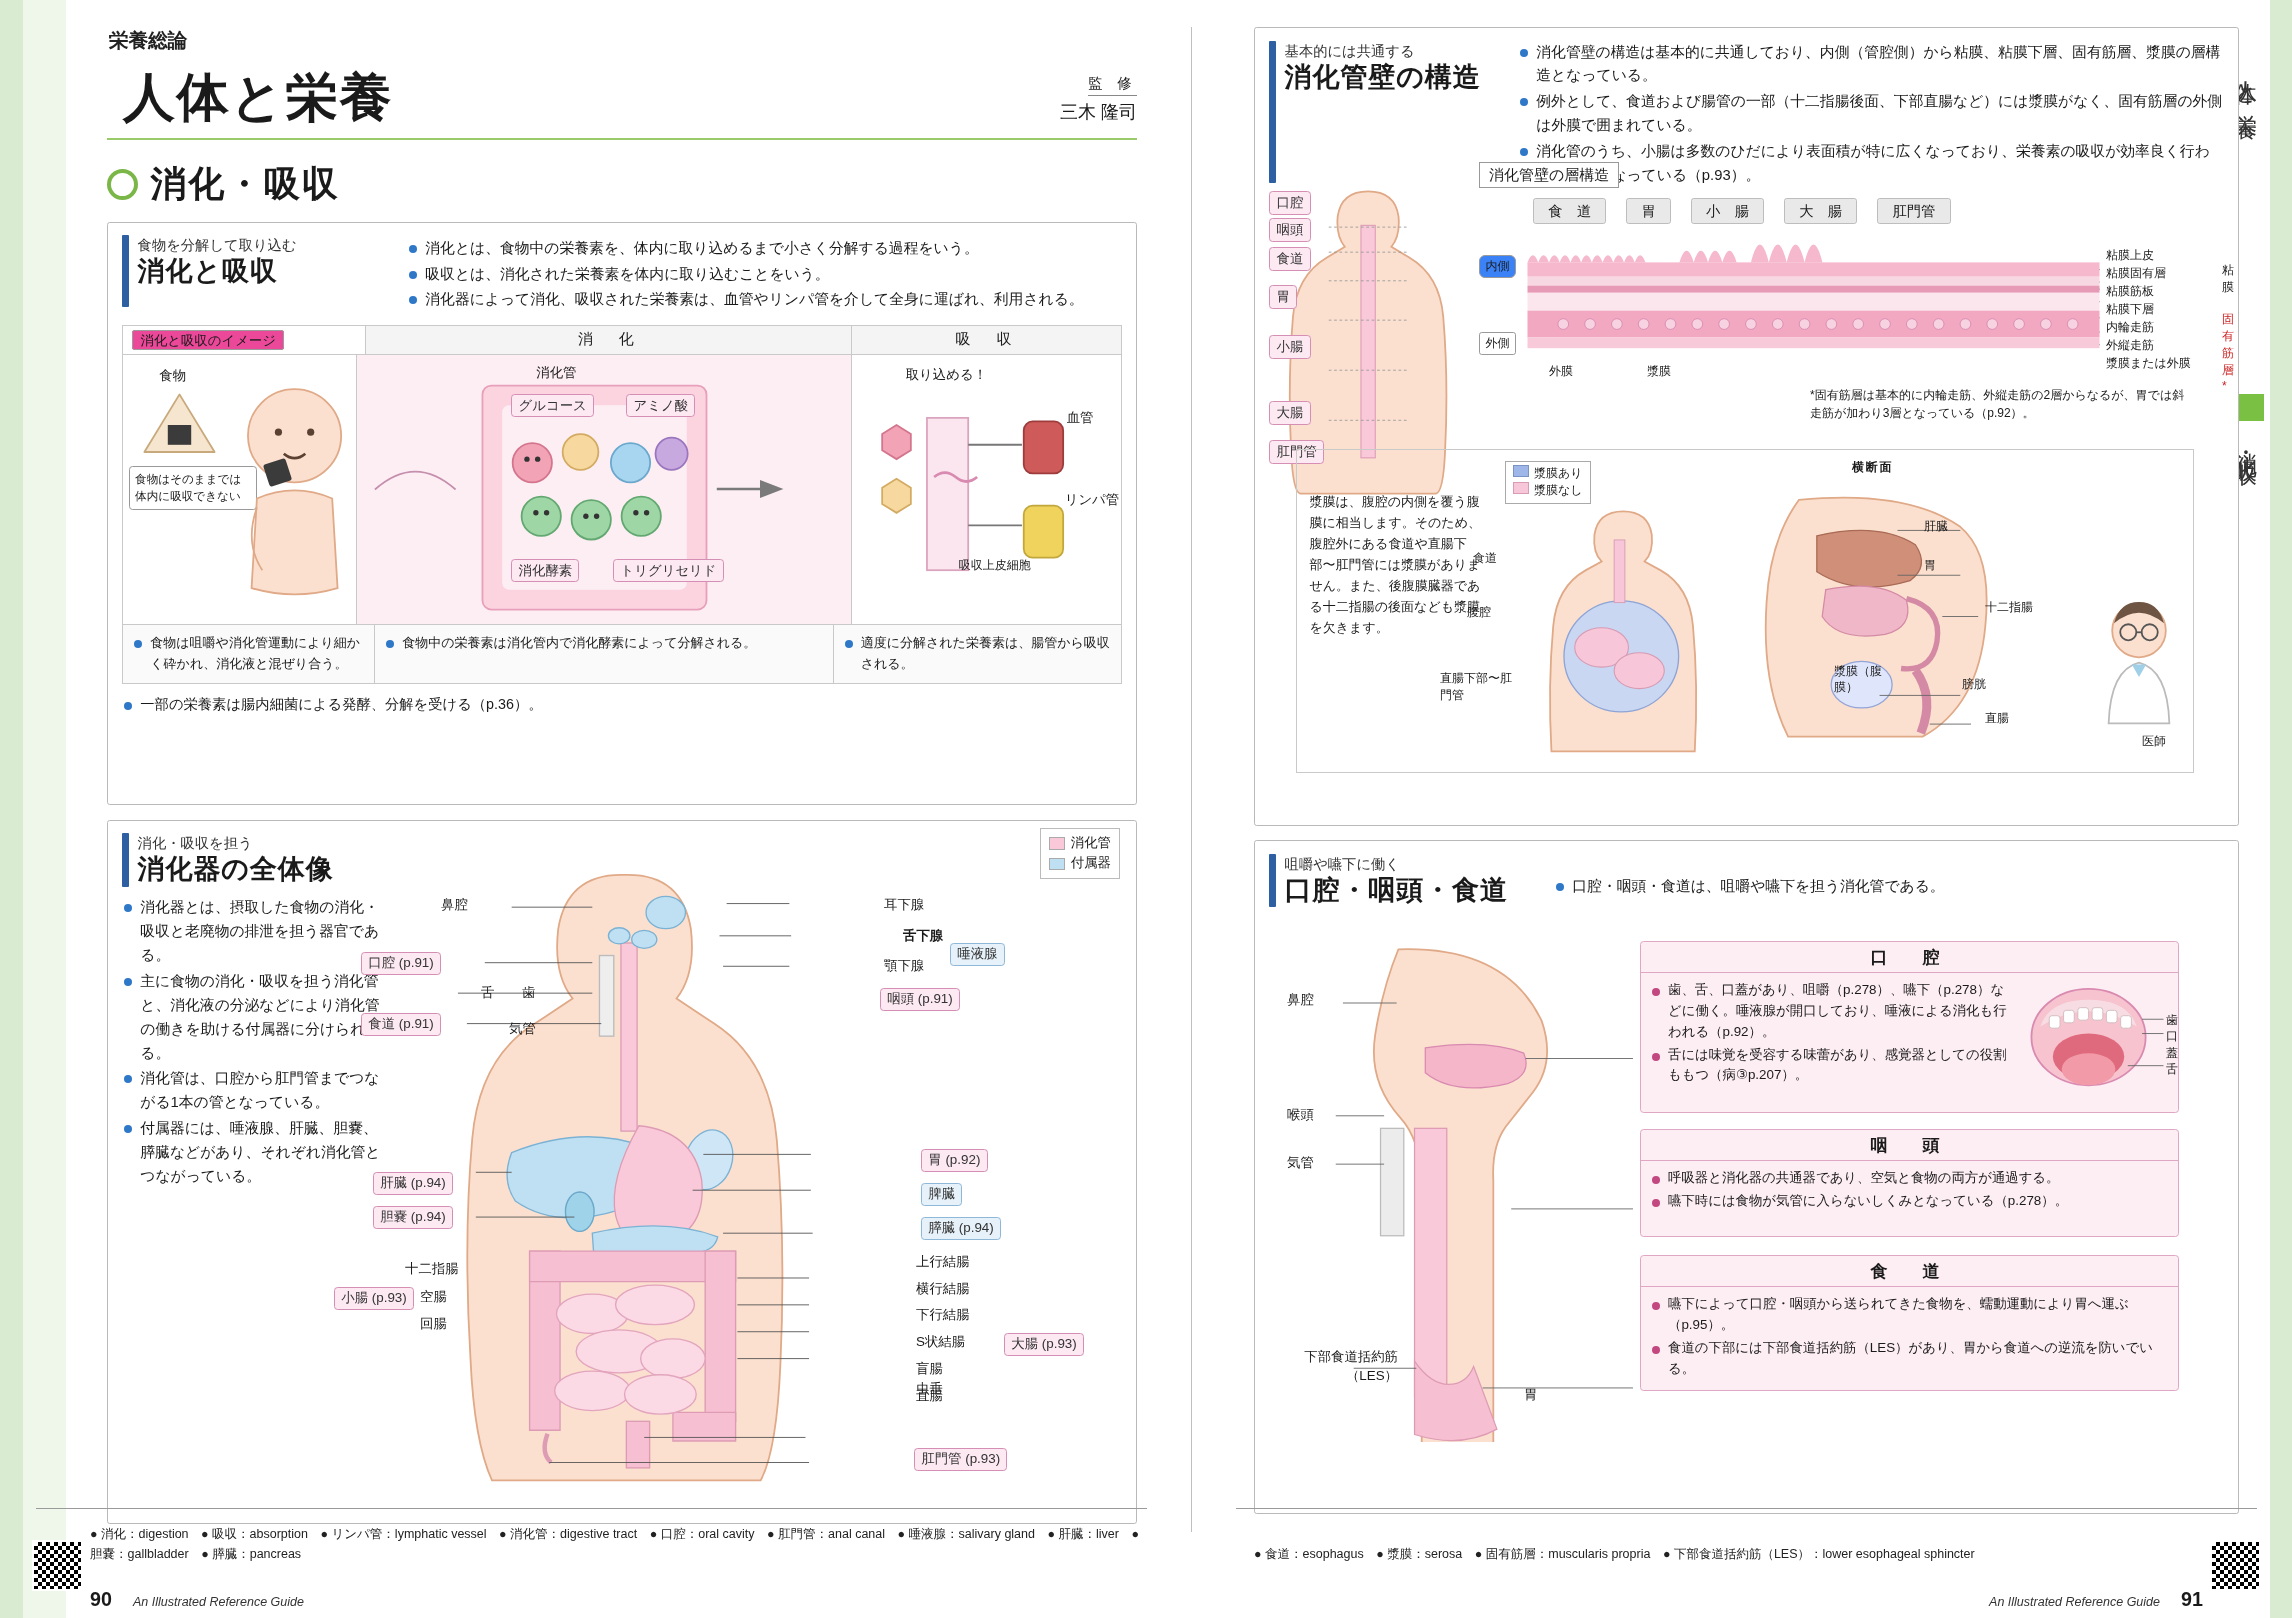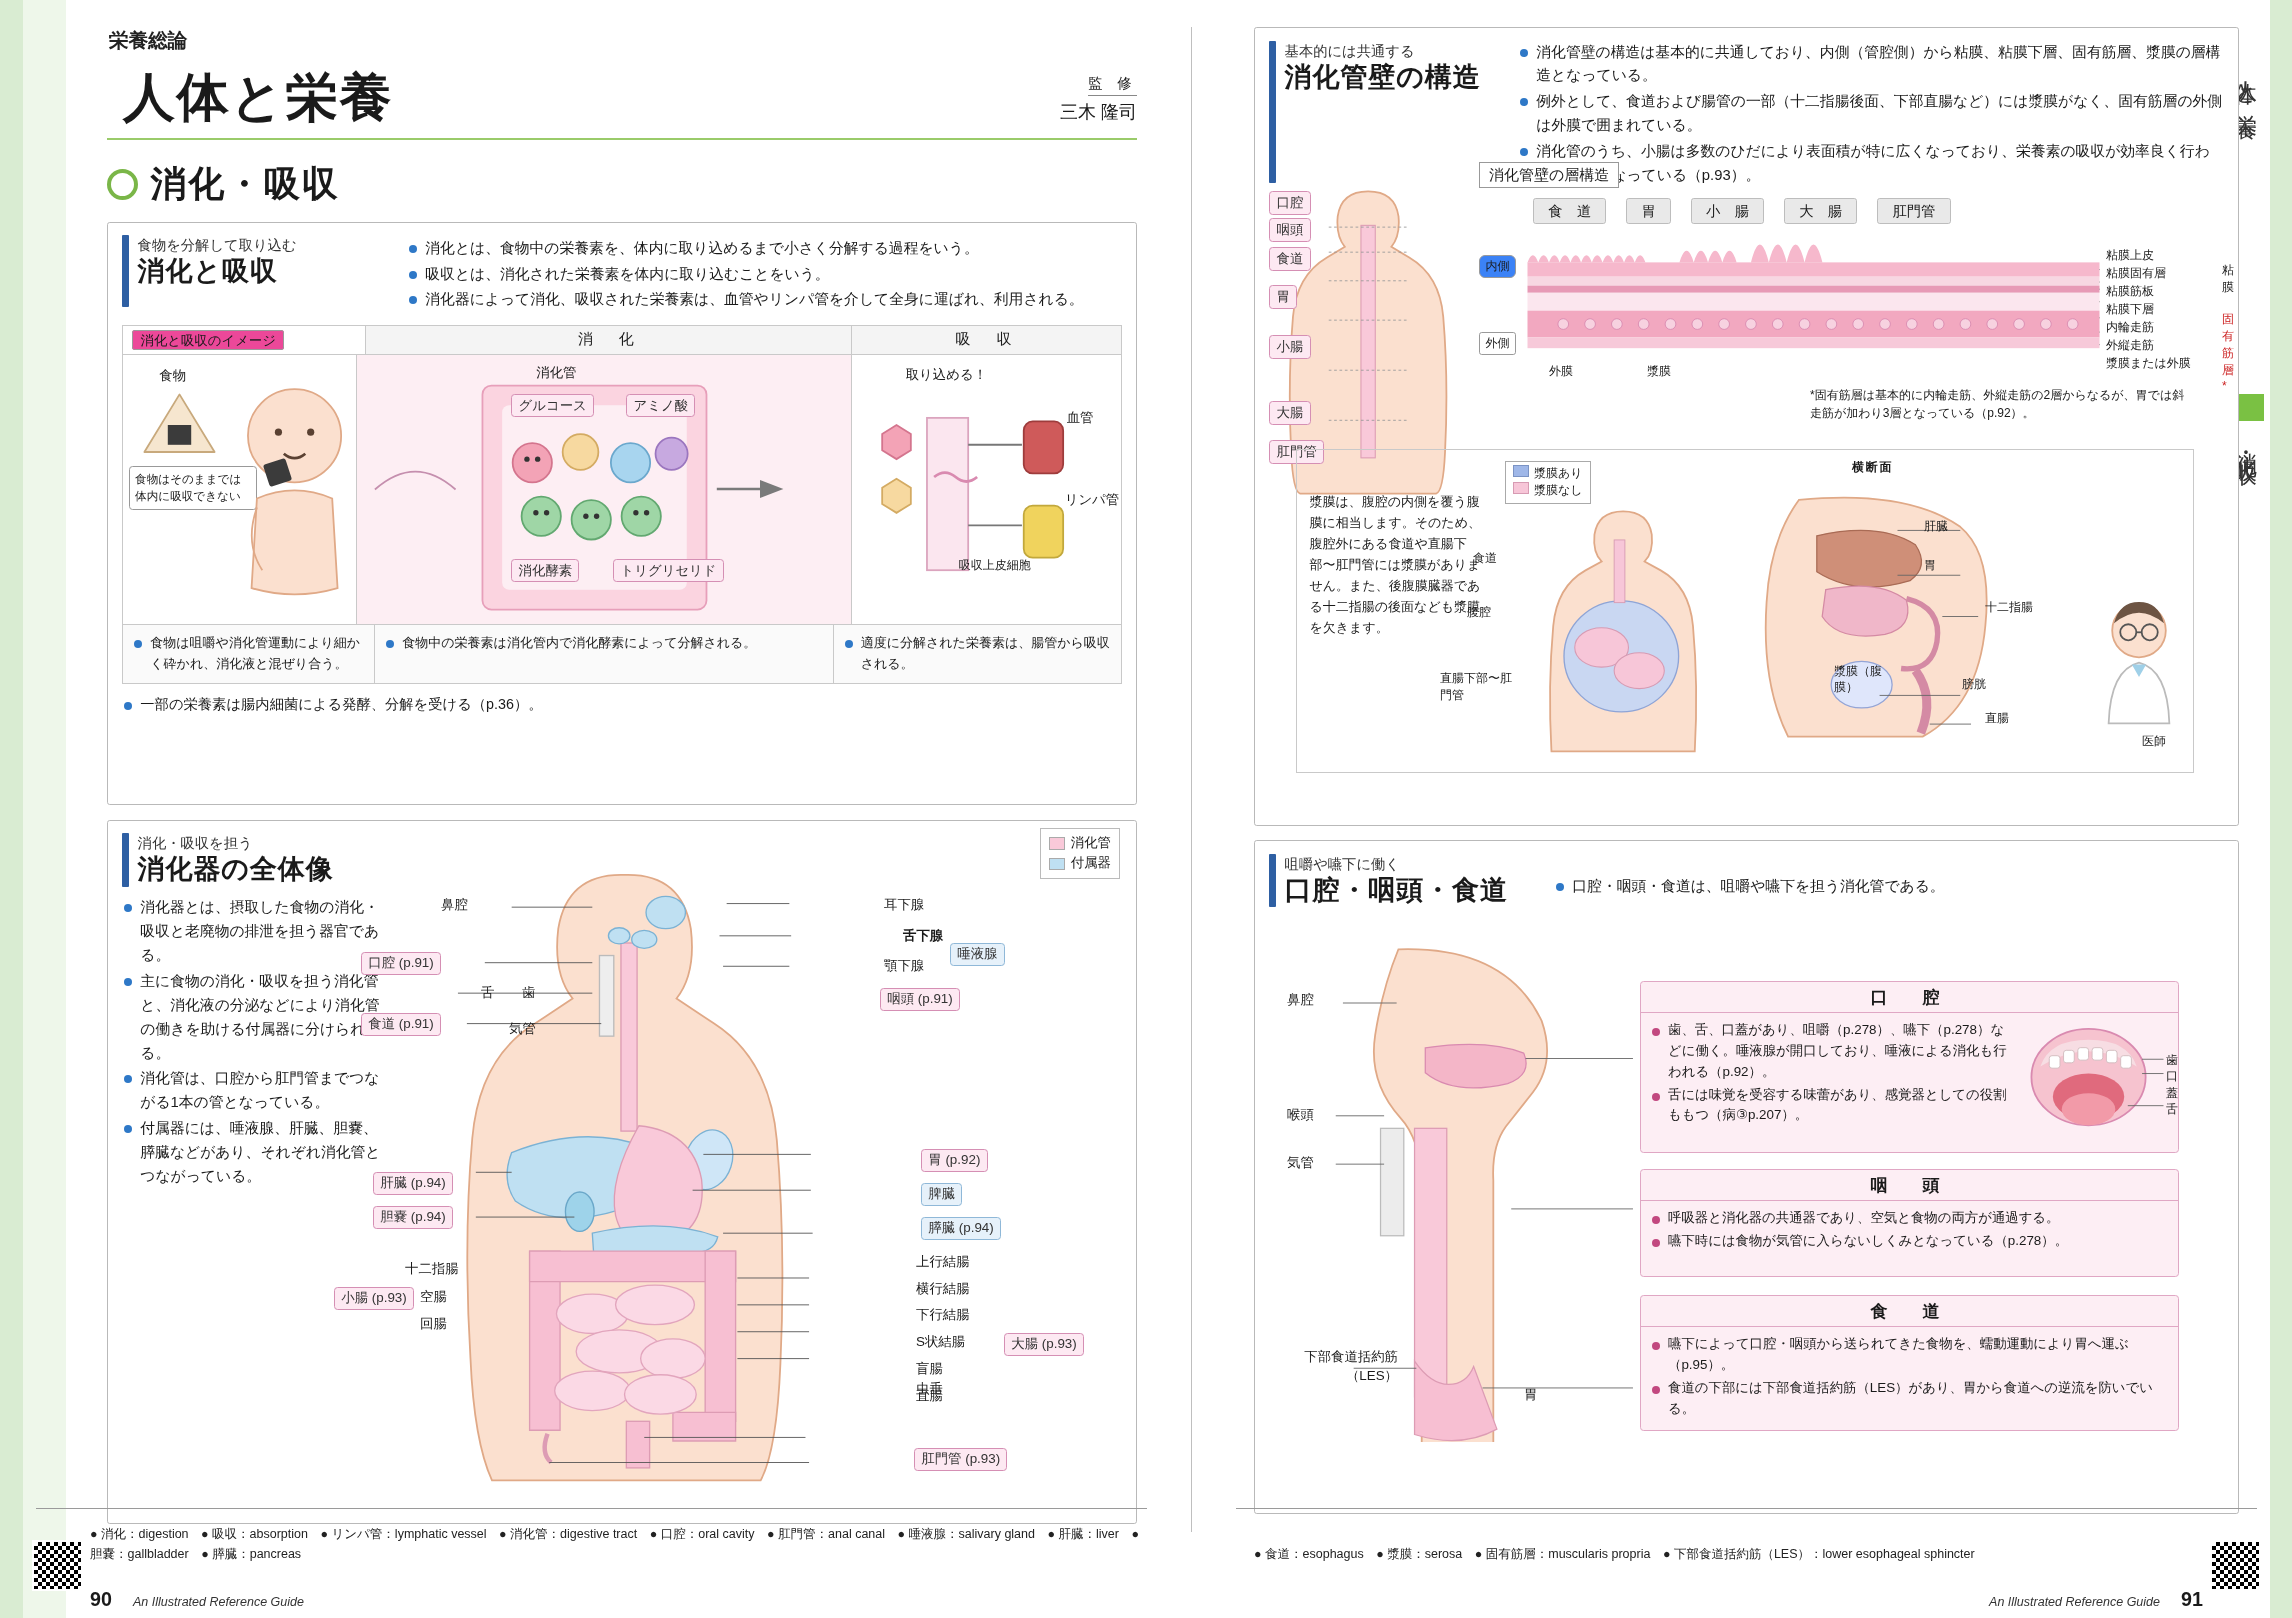--- a/index.html
+++ b/index.html
@@ -57,21 +57,21 @@
   .ff3{flex:0 0 269px;}
   .note-line{font-size:14.3px;margin-top:10.7px;padding-left:18px;position:relative;}
   .note-line::before{content:"";position:absolute;left:1.8px;top:7.2px;width:8px;height:8px;border-radius:50%;background:#2e78c7;}
   
   .legend{border:0.9px solid #bbb;padding:4.5px 8px;font-size:13.4px;line-height:1.5;background:#fff;}
   .legend .sw{display:inline-block;width:14.3px;height:10.7px;margin-right:5.4px;vertical-align:middle;border:0.9px solid #aaa;}
   
   .layer-title{display:inline-block;border:0.9px solid #999;padding:2.7px 9px;font-size:15px;background:#fff;}
   .organ-tag{display:inline-block;background:#e9e9e9;border:0.9px solid #bdbdbd;border-radius:2.7px;font-size:14.3px;padding:2.7px 14.3px;}
   
-  .pinkcard{border:0.9px solid #e0a7c4;border-radius:3.6px;background:#fdeef4;margin-top:40px;}
+  .pinkcard{border:0.9px solid #e0a7c4;border-radius:3.6px;background:#fdeef4;}
   .pinkcard .hd{text-align:center;font-size:17px;font-weight:bold;letter-spacing:9px;padding:3.6px 0;border-bottom:0.9px solid #e0a7c4;}
   .pinkcard .bd{padding:7.2px 9px;}
   .pinkcard ul.bul li{font-size:13.4px;line-height:1.55;}
   .pinkcard ul.bul li::before{background:#c2487f;}
   
   .footer{position:absolute;bottom:32px;font-size:12.5px;color:#222;}
   .footer .en{line-height:1.55;}
   .footrule{position:absolute;height:0.9px;background:#9a9a9a;}
   .pageno{position:absolute;bottom:7.2px;font-size:19.7px;font-weight:bold;}
   .pagecap{position:absolute;bottom:9px;font-size:12.5px;font-style:italic;color:#333;}

